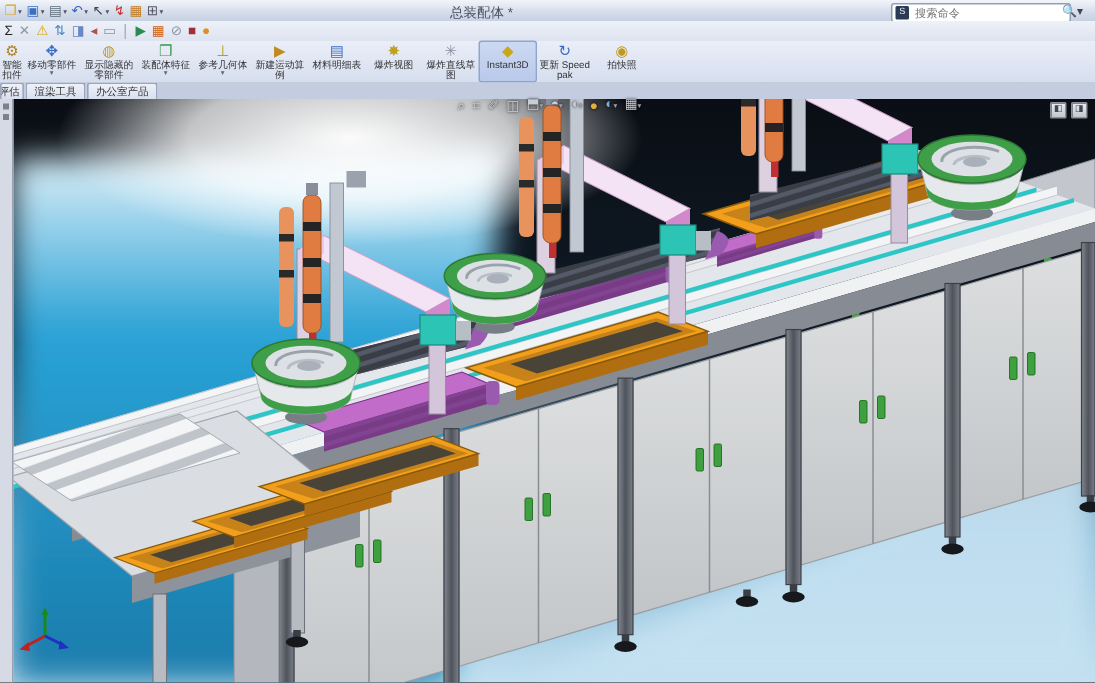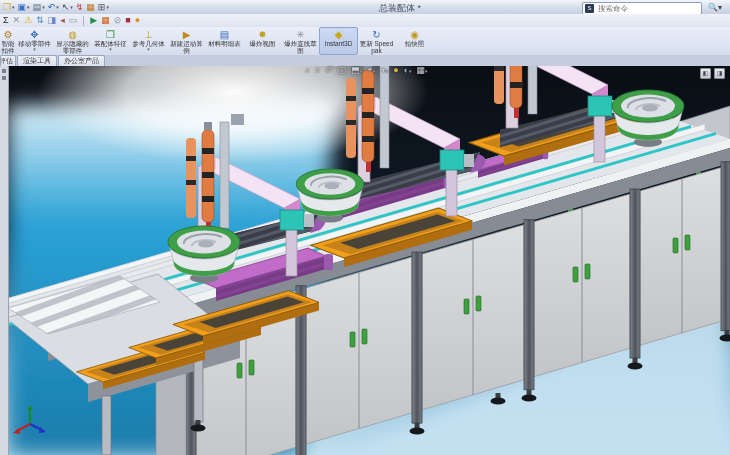--- a/index.html
+++ b/index.html
@@ -4,23 +4,23 @@
 <style>
   html,body{margin:0;padding:0;}
   body{width:730px;height:455px;overflow:hidden;font-family:"Liberation Sans",sans-serif;background:#dfe6f0;position:relative;}
   
   .titlebar{position:absolute;left:0;top:0;width:730px;height:14px;
     background:linear-gradient(#f2f5fa,#d4dcea 60%,#c7d1e2);border-bottom:1px solid #b4bfd2;}
   .qa-row{position:absolute;left:2px;top:1px;height:12px;display:flex;align-items:center;gap:1px;}
   .qa-btn{display:flex;align-items:center;height:12px;padding:0 1px;cursor:pointer;}
   .qa-btn .g{font-size:9px;line-height:10px;}
   .qa-btn .c{font-size:5px;color:#556;margin-left:1px;}
-  .win-title{position:absolute;left:300px;top:2px;width:200px;text-align:center;
+  .win-title{position:absolute;left:300px;top:2px;width:200px;
     font-size:9px;color:#4a5160;}
-  .searchbox{position:absolute;right:28px;top:1.5px;width:118px;height:11px;background:#fff;
+  .searchbox{position:absolute;right:16px;top:1.5px;width:118px;height:11px;background:#fff;
     border:1px solid #8fa0b8;border-radius:2px;display:flex;align-items:center;}
   .searchbox .stype{width:9px;height:9px;background:#2b3a55;margin:0 2px;border-radius:1px;
     color:#fff;font-size:6px;line-height:9px;text-align:center;}
   .searchbox input{border:0;outline:0;flex:1;font-size:7.5px;color:#888;background:transparent;
     font-family:"Liberation Sans",sans-serif;}
   .search-go{position:absolute;right:4px;top:1.5px;width:22px;height:11px;display:flex;align-items:center;
     justify-content:center;font-size:8px;color:#445;cursor:pointer;}
   
   .tools-row{position:absolute;left:0;top:14px;width:730px;height:13px;
     background:linear-gradient(#eef1f8,#dde3f0);border-bottom:1px solid #c2cbdc;

